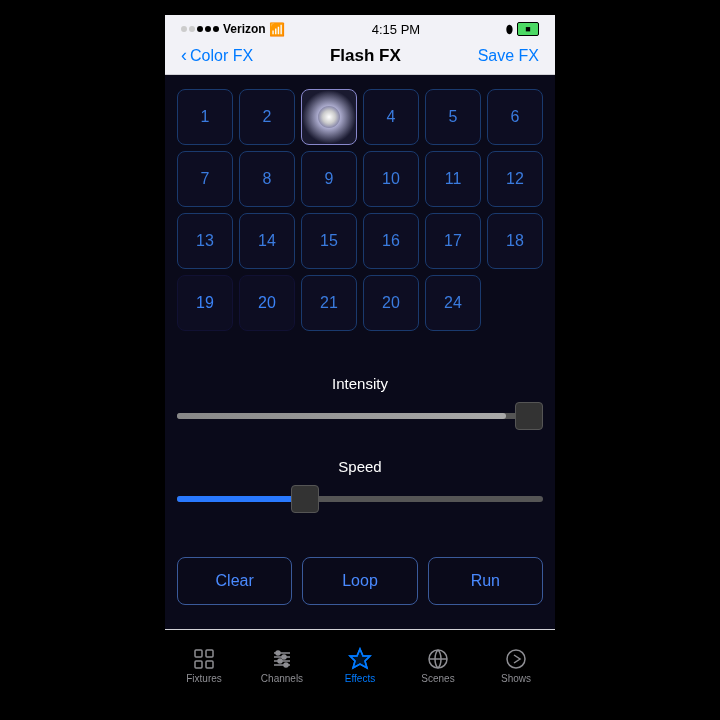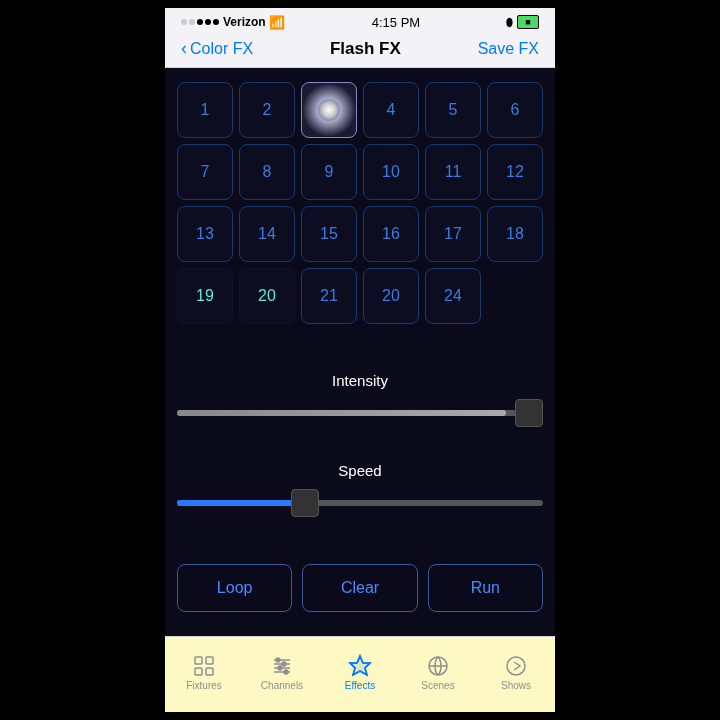--- a/index.html
+++ b/index.html
@@ -15,21 +15,21 @@
     }
 
     
     .phone-frame {
       width: 390px;
       height: 720px;
       background: #f2f2f7;
       display: flex;
       flex-direction: column;
       position: relative;
-      margin: 8px auto;
+      margin: 15px auto;
     }
 
     
     .status-bar {
       background: #f2f2f7;
       display: flex;
       justify-content: space-between;
       align-items: center;
       padding: 6px 16px 2px 16px;
       font-size: 12px;
@@ -101,21 +101,21 @@
       align-items: center;
       justify-content: center;
       font-size: 16px;
       font-weight: 400;
       color: #3a7bdf;
       background: #0d0d22;
       cursor: pointer;
       position: relative;
     }
     .fx-cell.disabled {
-      color: #5eead4;
+      color: #3b82f6;
       border-color: #111133;
     }
     .fx-cell.glow {
       background: radial-gradient(circle, #ffffff 0%, #aaaacc 30%, #1a1a30 70%);
       border-color: #8888cc;
     }
 
     
     .controls-section {
       flex: 1;
@@ -194,21 +194,21 @@
       background: transparent;
       color: #4a8aff;
       font-size: 16px;
       font-weight: 400;
       text-align: center;
       cursor: pointer;
     }
 
     
     .tab-bar {
-      background: #fef9c3;
+      background: #000000;
       border-top: 1px solid #d1d1d6;
       display: flex;
       justify-content: space-around;
       align-items: center;
       padding: 6px 0 10px 0;
       height: 76px;
     }
     .tab-item {
       display: flex;
       flex-direction: column;
@@ -313,22 +313,22 @@
         <div class="slider-track">
           <div class="slider-bg">
             <div class="slider-fill-blue"></div>
           </div>
           <div class="slider-thumb slider-thumb-blue"></div>
         </div>
       </div>
     </div>
 
     <div class="bottom-buttons">
+      <button class="btn">Clear</button>
       <button class="btn">Loop</button>
-      <button class="btn">Clear</button>
       <button class="btn">Run</button>
     </div>
   </div>
 
   <div class="tab-bar">
     <div class="tab-item">
       <svg class="tab-svg" viewBox="0 0 24 24" fill="none" stroke="#8e8e93" stroke-width="1.5">
         <rect x="3" y="3" width="7" height="7" rx="1"></rect>
         <rect x="14" y="3" width="7" height="7" rx="1"></rect>
         <rect x="3" y="14" width="7" height="7" rx="1"></rect>

